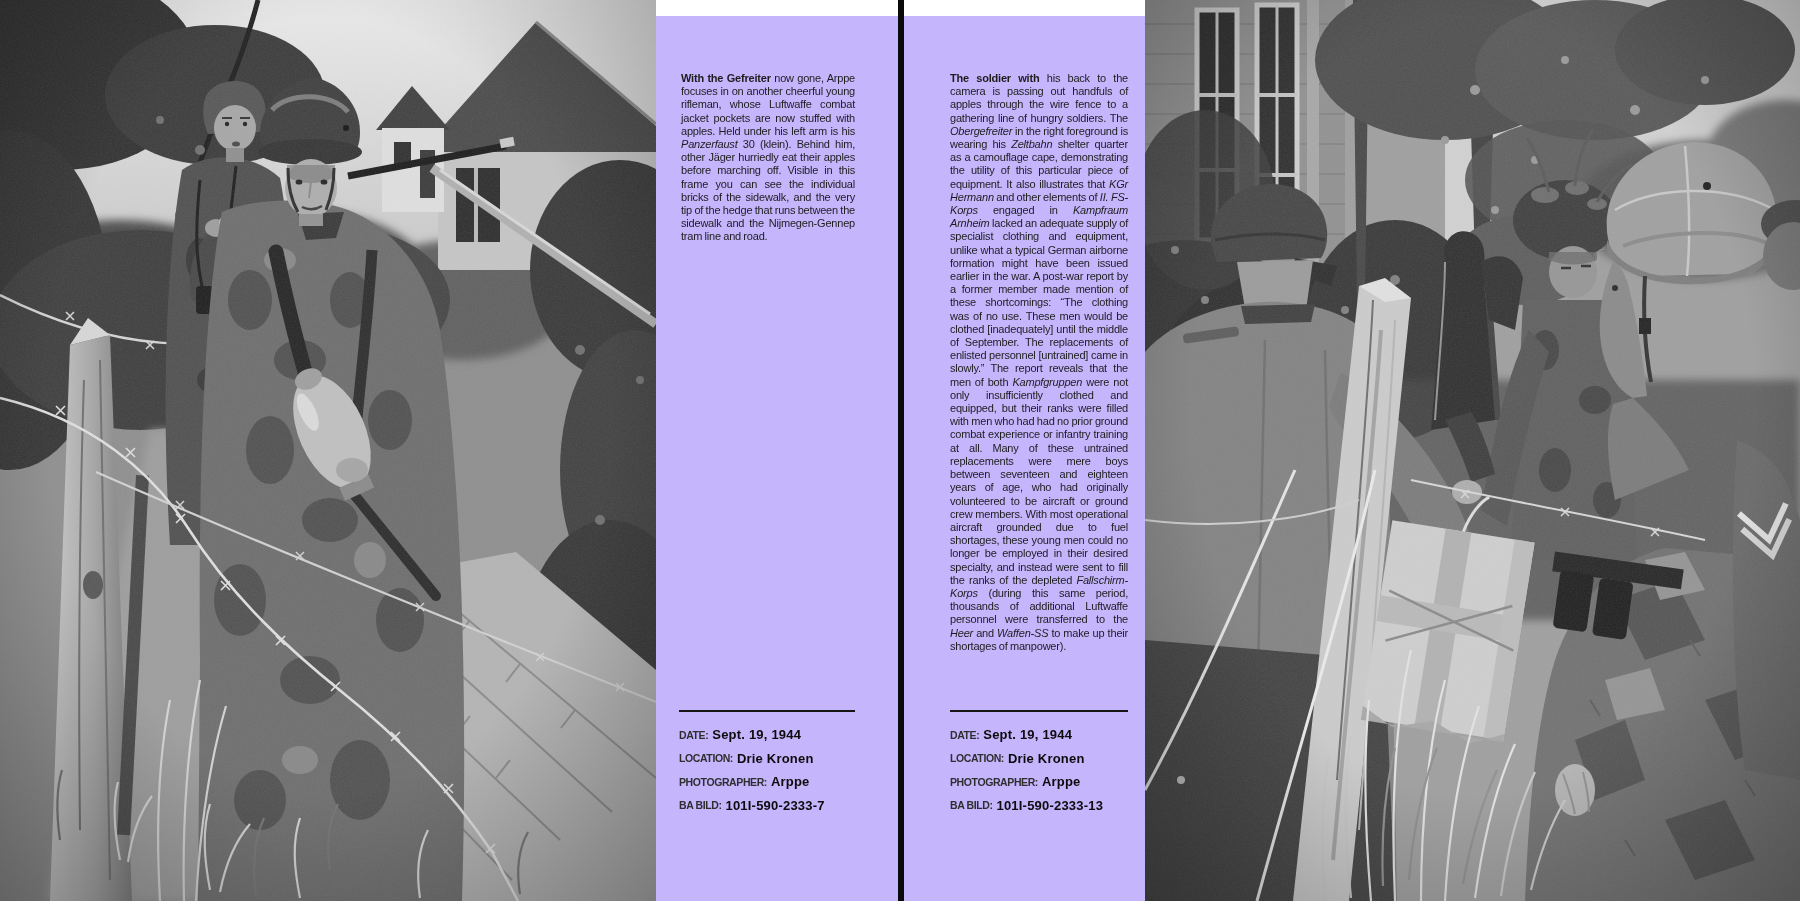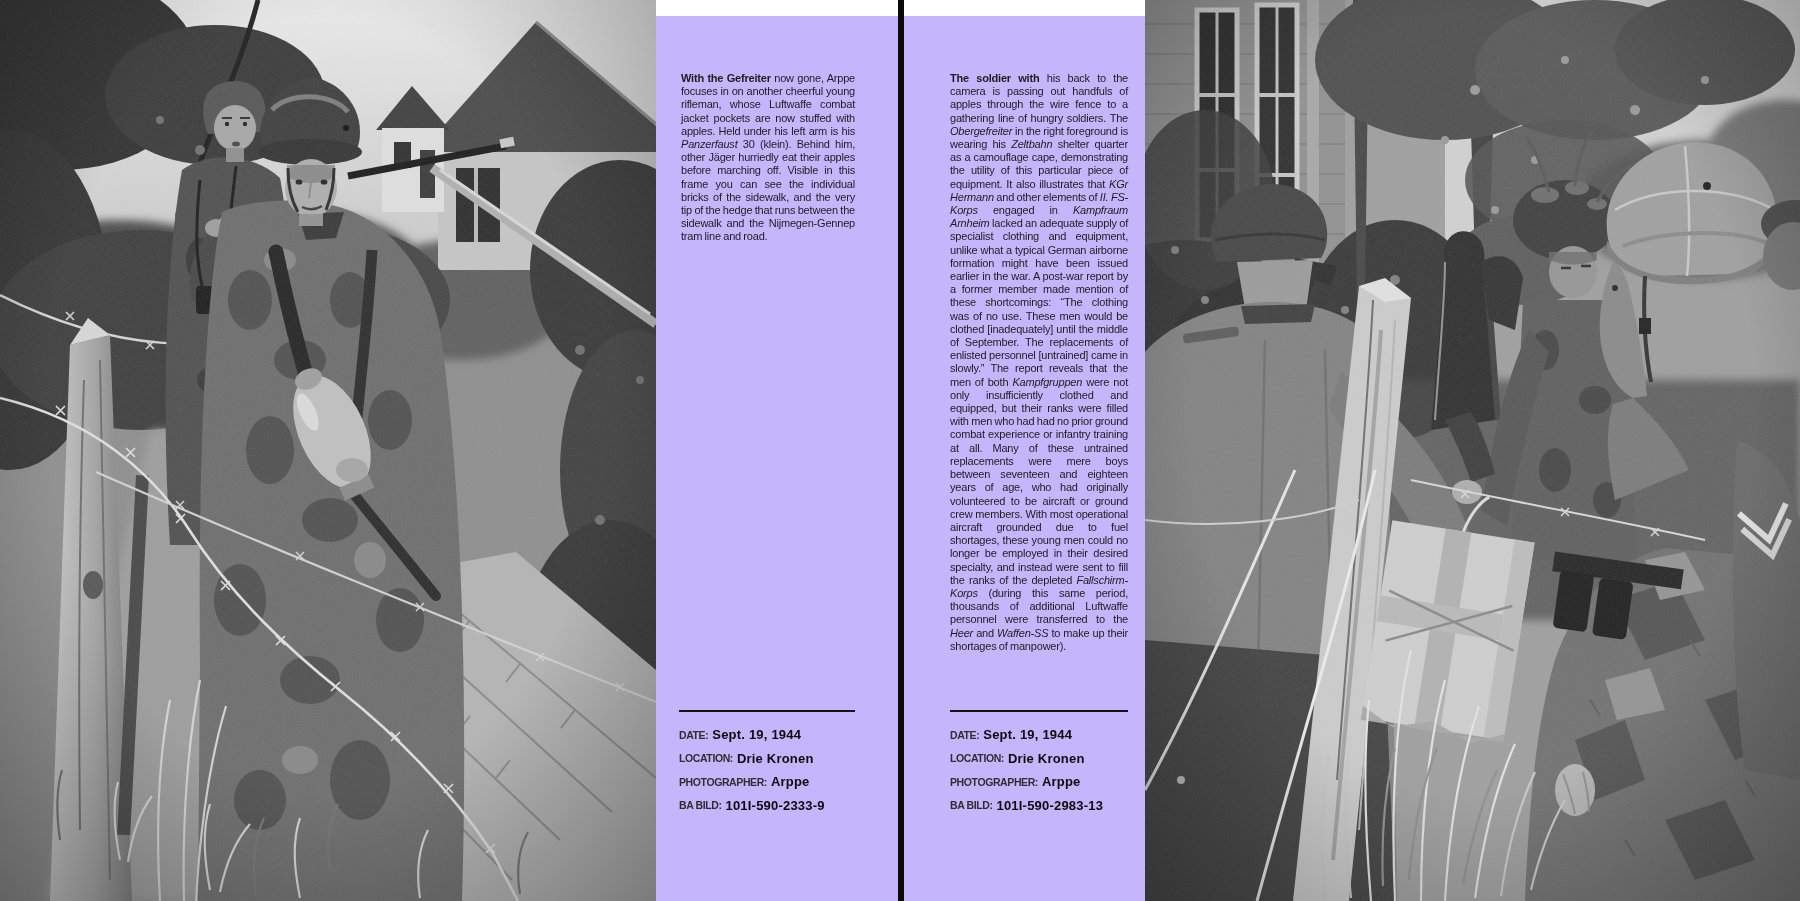--- a/index.html
+++ b/index.html
@@ -267,21 +267,21 @@
       <div class="cap-row">
         <span class="cap-label">LOCATION:</span>
         <span class="cap-value">Drie Kronen</span>
       </div>
       <div class="cap-row">
         <span class="cap-label">PHOTOGRAPHER:</span>
         <span class="cap-value">Arppe</span>
       </div>
       <div class="cap-row">
         <span class="cap-label">BA BILD:</span>
-        <span class="cap-value">101I-590-2333-9</span>
+        <span class="cap-value">101I-590-2333-7</span>
       </div>
     </div>
   </div>
 
   <div class="gutter"></div>
 
   <div class="col col-right">
     <p class="para"><span style="font-weight: bold;">The soldier with</span><span> his back to the camera is passing out handfuls of apples through the wire fence to a gathering line of hungry soldiers. The </span><span style="font-style: italic;">Obergefreiter</span><span> in the right foreground is wearing his </span><span style="font-style: italic;">Zeltbahn</span><span> shelter quarter as a camouflage cape, demonstrating the utility of this particular piece of equipment. It also illustrates that </span><span style="font-style: italic;">KGr Hermann</span><span> and other elements of </span><span style="font-style: italic;">II. FS-Korps</span><span> engaged in </span><span style="font-style: italic;">Kampfraum Arnheim</span><span> lacked an adequate supply of specialist clothing and equipment, unlike what a typical German airborne formation might have been issued earlier in the war. A post-war report by a former member made mention of these shortcomings: “The clothing was of no use. These men would be clothed [inadequately] until the middle of September. The replacements of enlisted personnel [untrained] came in slowly.” The report reveals that the men of both </span><span style="font-style: italic;">Kampfgruppen</span><span> were not only insufficiently clothed and equipped, but their ranks were filled with men who had had no prior ground combat experience or infantry training at all. Many of these untrained replacements were mere boys between seventeen and eighteen years of age, who had originally volunteered to be aircraft or ground crew members. With most operational aircraft grounded due to fuel shortages, these young men could no longer be employed in their desired specialty, and instead were sent to fill the ranks of the depleted </span><span style="font-style: italic;">Fallschirm-Korps</span><span> (during this same period, thousands of additional Luftwaffe personnel were transferred to the </span><span style="font-style: italic;">Heer</span><span> and </span><span style="font-style: italic;">Waffen-SS</span><span> to make up their shortages of manpower).</span></p>
     <div class="caption">
       <div class="rule"></div>
@@ -292,21 +292,21 @@
       <div class="cap-row">
         <span class="cap-label">LOCATION:</span>
         <span class="cap-value">Drie Kronen</span>
       </div>
       <div class="cap-row">
         <span class="cap-label">PHOTOGRAPHER:</span>
         <span class="cap-value">Arppe</span>
       </div>
       <div class="cap-row">
         <span class="cap-label">BA BILD:</span>
-        <span class="cap-value">101I-590-2983-13</span>
+        <span class="cap-value">101I-590-2333-13</span>
       </div>
     </div>
   </div>
 
   <svg class="photo photo-right" viewBox="0 0 655 901" preserveAspectRatio="none">
     <defs>
       <radialGradient id="Rvig" cx=".5" cy=".45" r=".78">
         <stop offset=".55" stop-color="#000" stop-opacity="0"></stop>
           <stop offset="1" stop-color="#000" stop-opacity=".34"></stop>
       </radialGradient>

